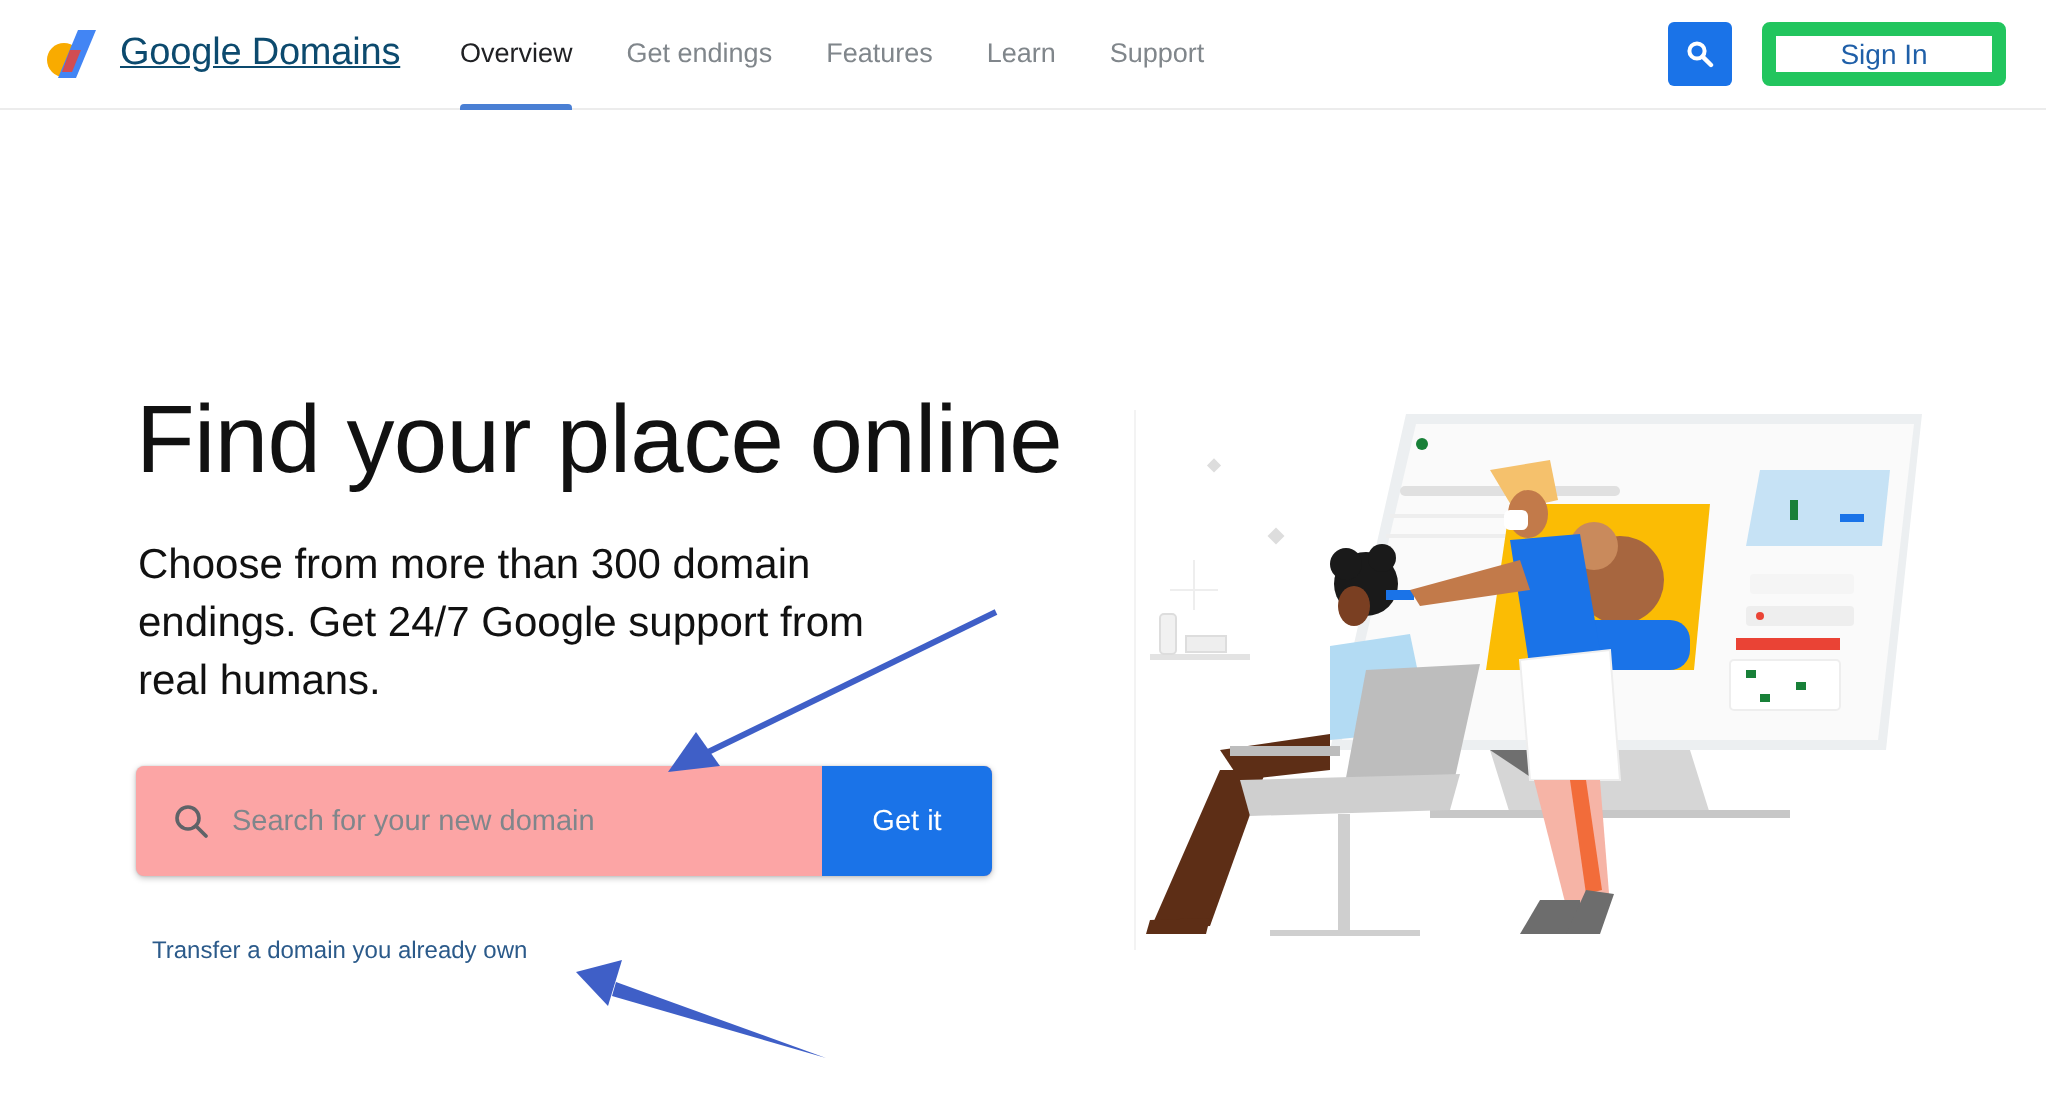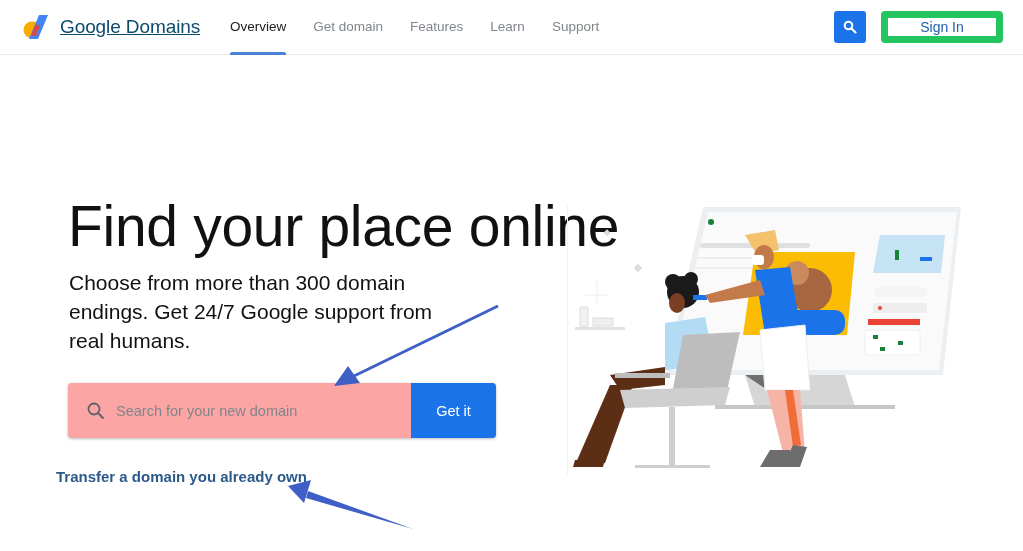--- a/index.html
+++ b/index.html
@@ -11,51 +11,51 @@
   .logo { position: absolute; left: 22px; top: 13px; width: 30px; height: 28px; }
   .brand { position: absolute; left: 60px; top: 16px; font-size: 19px; color: #0c4a6e; letter-spacing: -0.1px; text-decoration: underline; }
   .nav { position: absolute; left: 230px; top: 0; height: 47px; display: flex; }
   .nav-item { position: relative; height: 55px; line-height: 54px; font-size: 13.5px; color: #80868b; margin-right: 27px; cursor: pointer; }
   .nav-item.active { color: #202124; }
   .nav-item.active::after { content: ""; position: absolute; left: 0; right: 0; bottom: 0; height: 3px; background: #4a7fd4; border-radius: 2px 2px 0 0; }
   .search-btn { position: absolute; left: 834px; top: 11px; width: 32px; height: 32px; background: #1a73e8; border-radius: 3px; display: flex; align-items: center; justify-content: center; cursor: pointer; }
   .signin-btn { position: absolute; left: 881px; top: 11px; width: 122px; height: 32px; border: 7px solid #22c55e; border-radius: 4px; background: #fff; color: #1f5fa8; font-size: 14px; display: flex; align-items: center; justify-content: center; cursor: pointer; }
 
   
-  .hero-title { position: absolute; left: 68px; top: 193px; font-size: 57px; font-weight: 400; color: #111; letter-spacing: -0.3px; white-space: nowrap; }
+  .hero-title { position: absolute; left: 68px; top: 193px; font-size: 48px; font-weight: 400; color: #111; letter-spacing: -0.3px; white-space: nowrap; }
   .hero-sub { position: absolute; left: 69px; top: 268px; width: 400px; font-size: 21px; line-height: 29px; color: #111; }
 
   .search-box { position: absolute; left: 68px; top: 383px; width: 428px; height: 55px; border-radius: 4px; box-shadow: 0 1px 3px rgba(0,0,0,0.25), 0 0 1px rgba(0,0,0,0.15); background: #fca5a5; overflow: hidden; }
   .search-icon-wrap { position: absolute; left: 18px; top: 18px; width: 20px; height: 20px; }
   .search-input { position: absolute; left: 48px; top: 0; width: 290px; height: 55px; border: none; outline: none; font-family: "Liberation Sans", "DejaVu Sans", sans-serif; font-size: 14.5px; color: #202124; background: transparent; }
   .search-input::placeholder { color: #80868b; }
   .getit-btn { position: absolute; right: 0; top: 0; width: 85px; height: 55px; background: #1a73e8; color: #fff; font-size: 14.5px; display: flex; align-items: center; justify-content: center; cursor: pointer; }
 
-  .transfer-link { position: absolute; left: 56px; top: 468px; font-size: 15px; color: #2b5a8a; cursor: pointer; font-weight: bold; }
+  .transfer-link { position: absolute; left: 76px; top: 468px; font-size: 12px; color: #2b5a8a; cursor: pointer; }
 
   
   .arrows { position: absolute; left: 0; top: 0; width: 1023px; height: 551px; pointer-events: none; }
 
   
   .illustration { position: absolute; left: 565px; top: 195px; width: 405px; height: 285px; }
 </style>
 </head>
 <body>
 
 <header class="header">
   <svg class="logo" viewBox="0 0 30 28">
     <circle cx="10" cy="17" r="8.5" fill="#f9ab00"></circle>
     <polygon points="17,2 26,2 16,26 7,26" fill="#4285f4"></polygon>
     <polygon points="13,12 18.5,12 14,23 9,23" fill="#ea4335" opacity="0.85"></polygon>
   </svg>
   <div class="brand">Google Domains</div>
 
   <nav class="nav">
     <div class="nav-item active">Overview</div>
-    <div class="nav-item">Get domain</div>
+    <div class="nav-item">Get endings</div>
     <div class="nav-item">Features</div>
     <div class="nav-item">Learn</div>
     <div class="nav-item">Support</div>
   </nav>
 
   <div class="search-btn">
     <svg width="14" height="14" viewBox="0 0 14 14">
       <circle cx="5.5" cy="5.5" r="3.8" fill="none" stroke="#fff" stroke-width="2"></circle>
       <line x1="8.3" y1="8.3" x2="12.5" y2="12.5" stroke="#fff" stroke-width="2.2" stroke-linecap="round"></line>
     </svg>

